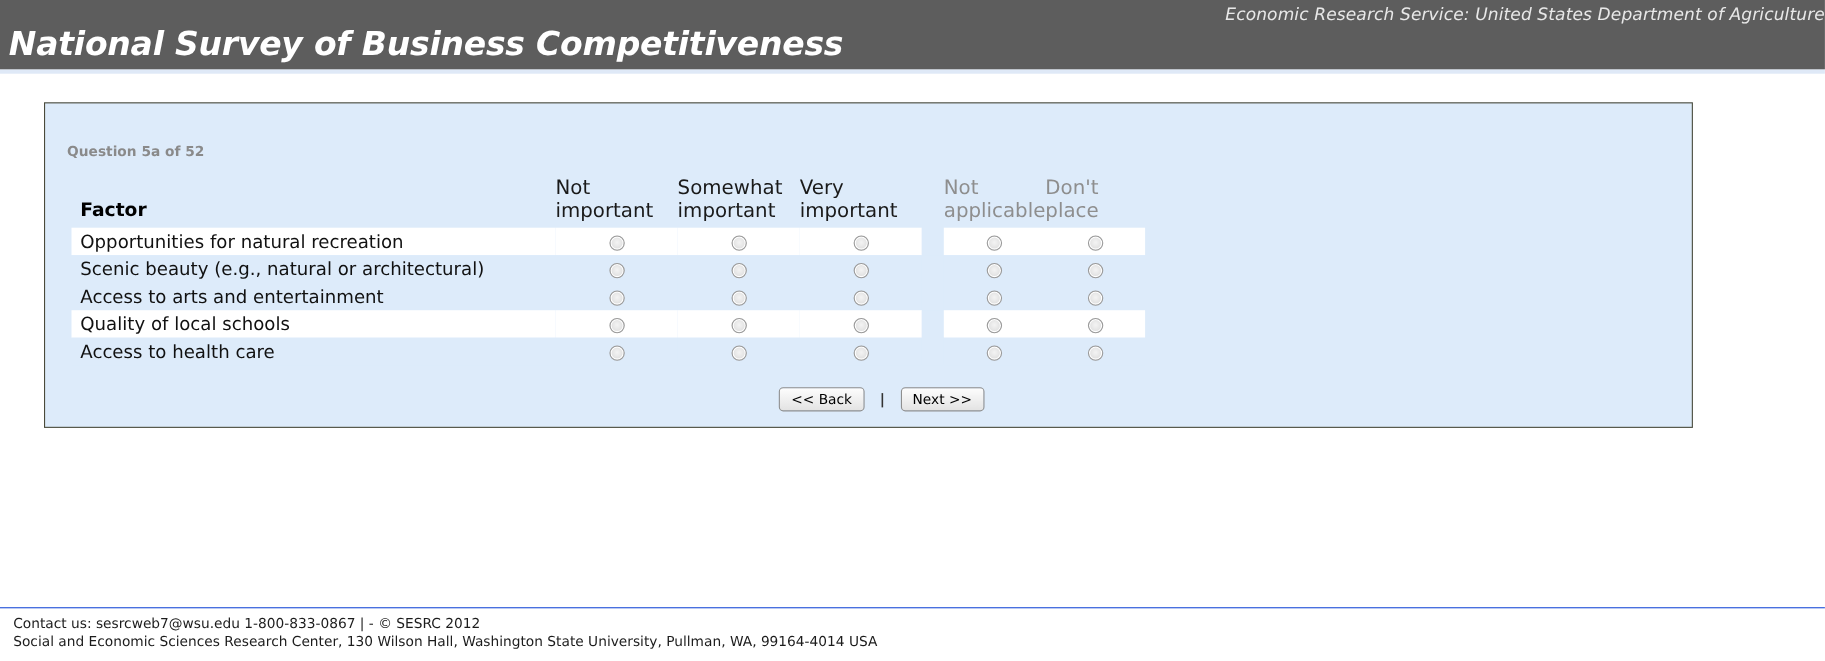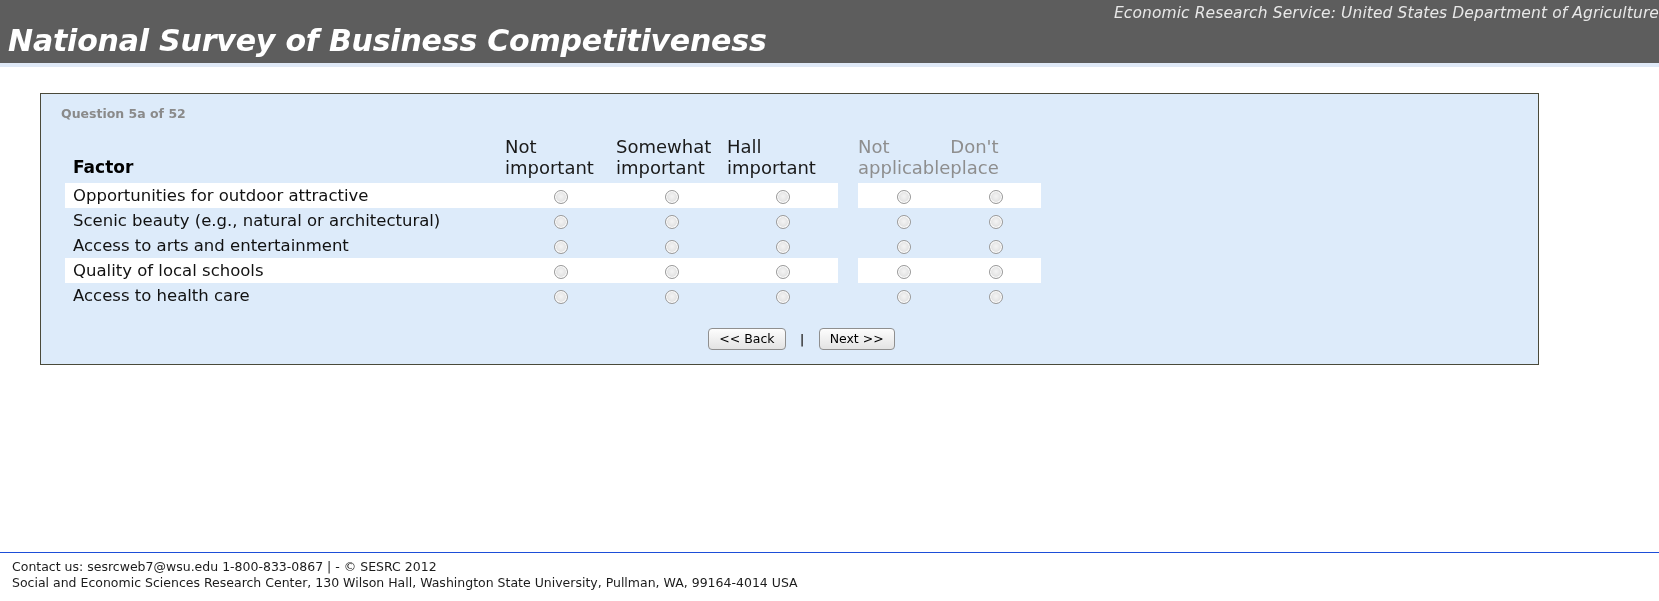--- a/index.html
+++ b/index.html
@@ -57,20 +57,21 @@
     border: 1px solid #4a4a3a;
     background: #ddebfa;
     padding: 12px 0 14px 0;
   }
   .q-number {
     font-size: 12.5px;
     font-weight: bold;
     color: #8a8a8a;
     padding-left: 20px;
     line-height: 16px;
+    margin-top: 24px;
   }
   .q-text {
     padding: 6px 22px 0 20px;
     font-size: 19.5px;
     line-height: 26px;
     color: #000000;
   }
   .q-text b {
     font-weight: bold;
   }
@@ -215,37 +216,37 @@
           <th class="factor-h">Factor</th>
           <th>
             <span>Not</span><br>
             <span>important</span>
           </th>
           <th>
             <span>Somewhat</span><br>
             <span>important</span>
           </th>
           <th>
-            <span>Hall</span><br>
+            <span>Very</span><br>
             <span>important</span>
           </th>
           <th class="gap"></th>
           <th class="dim">
             <span>Not</span><br>
             <span>applicable</span>
           </th>
           <th class="dim">
             <span>Don't</span><br>
             <span>place</span>
           </th>
         </tr>
       </thead>
       <tbody>
           <tr class="odd">
-            <td class="label">Opportunities for outdoor attractive</td>
+            <td class="label">Opportunities for natural recreation</td>
             <td><span class="radio"></span></td>
             <td><span class="radio"></span></td>
             <td><span class="radio"></span></td>
             <td class="gap"></td>
             <td><span class="radio"></span></td>
             <td><span class="radio"></span></td>
           </tr>
           <tr class="even">
             <td class="label">Scenic beauty (e.g., natural or architectural)</td>
             <td><span class="radio"></span></td>

